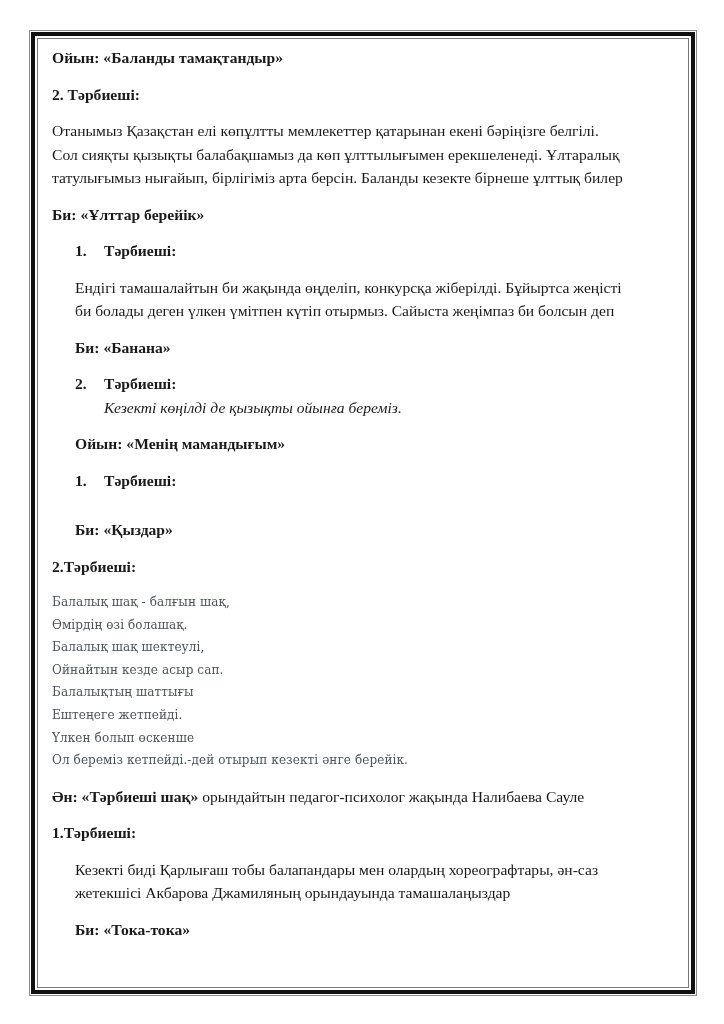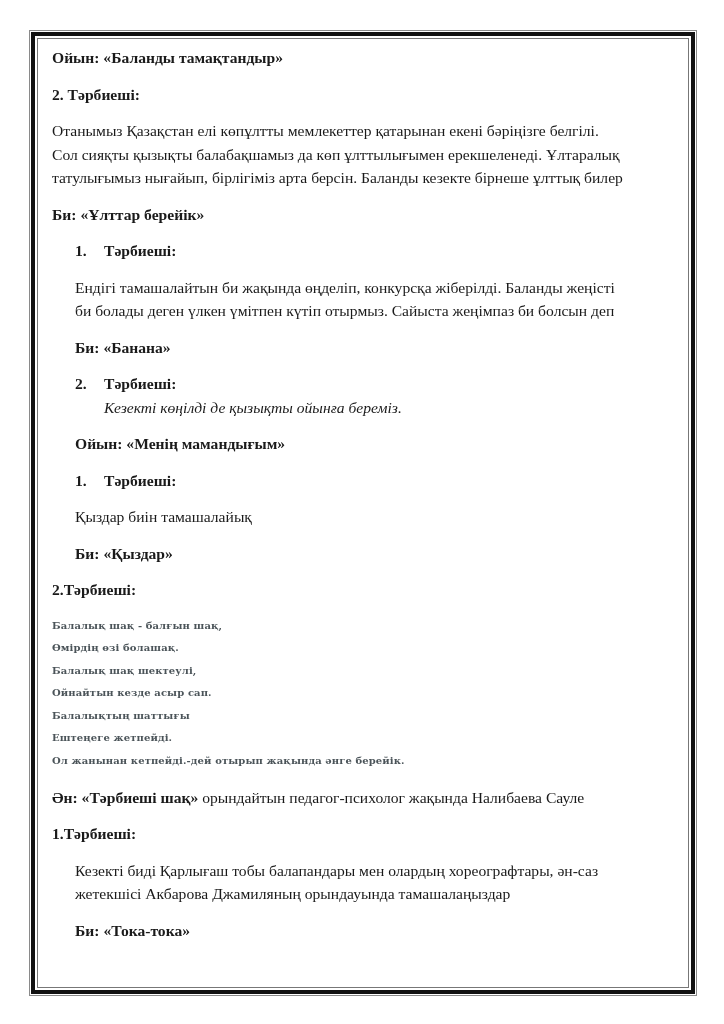--- a/index.html
+++ b/index.html
@@ -52,22 +52,22 @@
     .indent1 { padding-left: 23px; }
     .indent2 { padding-left: 52px; font-style: italic; }
     .num {
       display: inline-block;
       width: 29px;
       font-weight: bold;
     }
     .poem {
       color: #4b5459;
       font-family: "DejaVu Serif", serif;
-      font-weight: bold;
-      font-size: 10px;
+      font-weight: normal;
+      font-size: 12px;
       line-height: 22.6px;
       letter-spacing: 0.1px;
     }
   </style>
 </head>
 <body>
 
 <div class="frame">
   <div class="frame-mid">
     <div class="frame-inner"></div>
@@ -91,21 +91,21 @@
 
   <div class="line b">Би: «Ұлттар берейік»</div>
   <div class="gap-m"></div>
 
   <div class="line indent1">
     <span class="num">1.</span><span class="b">Тәрбиеші:</span>
   </div>
   <div class="gap-m"></div>
 
   <div class="indent1">
-    <div class="line">Ендігі тамашалайтын би жақында өңделіп, конкурсқа жіберілді. Баланды жеңісті</div>
+    <div class="line">Ендігі тамашалайтын би жақында өңделіп, конкурсқа жіберілді. Бұйыртса жеңісті</div>
     <div class="line">би болады деген үлкен үмітпен күтіп отырмыз. Сайыста жеңімпаз би болсын деп</div>
   </div>
   <div class="gap-m"></div>
 
   <div class="line b indent1">Би: «Банана»</div>
   <div class="gap-m"></div>
 
   <div class="line indent1">
     <span class="num">2.</span><span class="b">Тәрбиеші:</span>
   </div>
@@ -113,37 +113,37 @@
   <div class="gap-m"></div>
 
   <div class="line b indent1">Ойын: «Менің мамандығым»</div>
   <div class="gap-m"></div>
 
   <div class="line indent1">
     <span class="num">1.</span><span class="b">Тәрбиеші:</span>
   </div>
   <div class="gap-m"></div>
 
-  <div class="line indent1">Қыздар биін тамашалайық</div>
   <div class="gap-m"></div>
 
   <div class="line b indent1">Би: «Қыздар»</div>
   <div class="gap-m"></div>
 
   <div class="line b">2.Тәрбиеші:</div>
   <div class="gap-m"></div>
 
   <div class="poem">
     <div class="line">Балалық шақ - балғын шақ,</div>
     <div class="line">Өмірдің өзі болашақ.</div>
     <div class="line">Балалық шақ шектеулі,</div>
     <div class="line">Ойнайтын кезде асыр сап.</div>
     <div class="line">Балалықтың шаттығы</div>
     <div class="line">Ештеңеге жетпейді.</div>
-    <div class="line">Ол жанынан кетпейді.-дей отырып жақында әнге берейік.</div>
+    <div class="line">Үлкен болып өскенше</div>
+    <div class="line">Ол береміз кетпейді.-дей отырып кезекті әнге берейік.</div>
   </div>
   <div class="gap-m"></div>
 
   <div class="line">
     <span class="b">Ән: «Тәрбиеші шақ»</span><span> орындайтын педагог-психолог жақында Налибаева Сауле</span>
   </div>
   <div class="gap-m"></div>
 
   <div class="line b">1.Тәрбиеші:</div>
   <div class="gap-m"></div>

